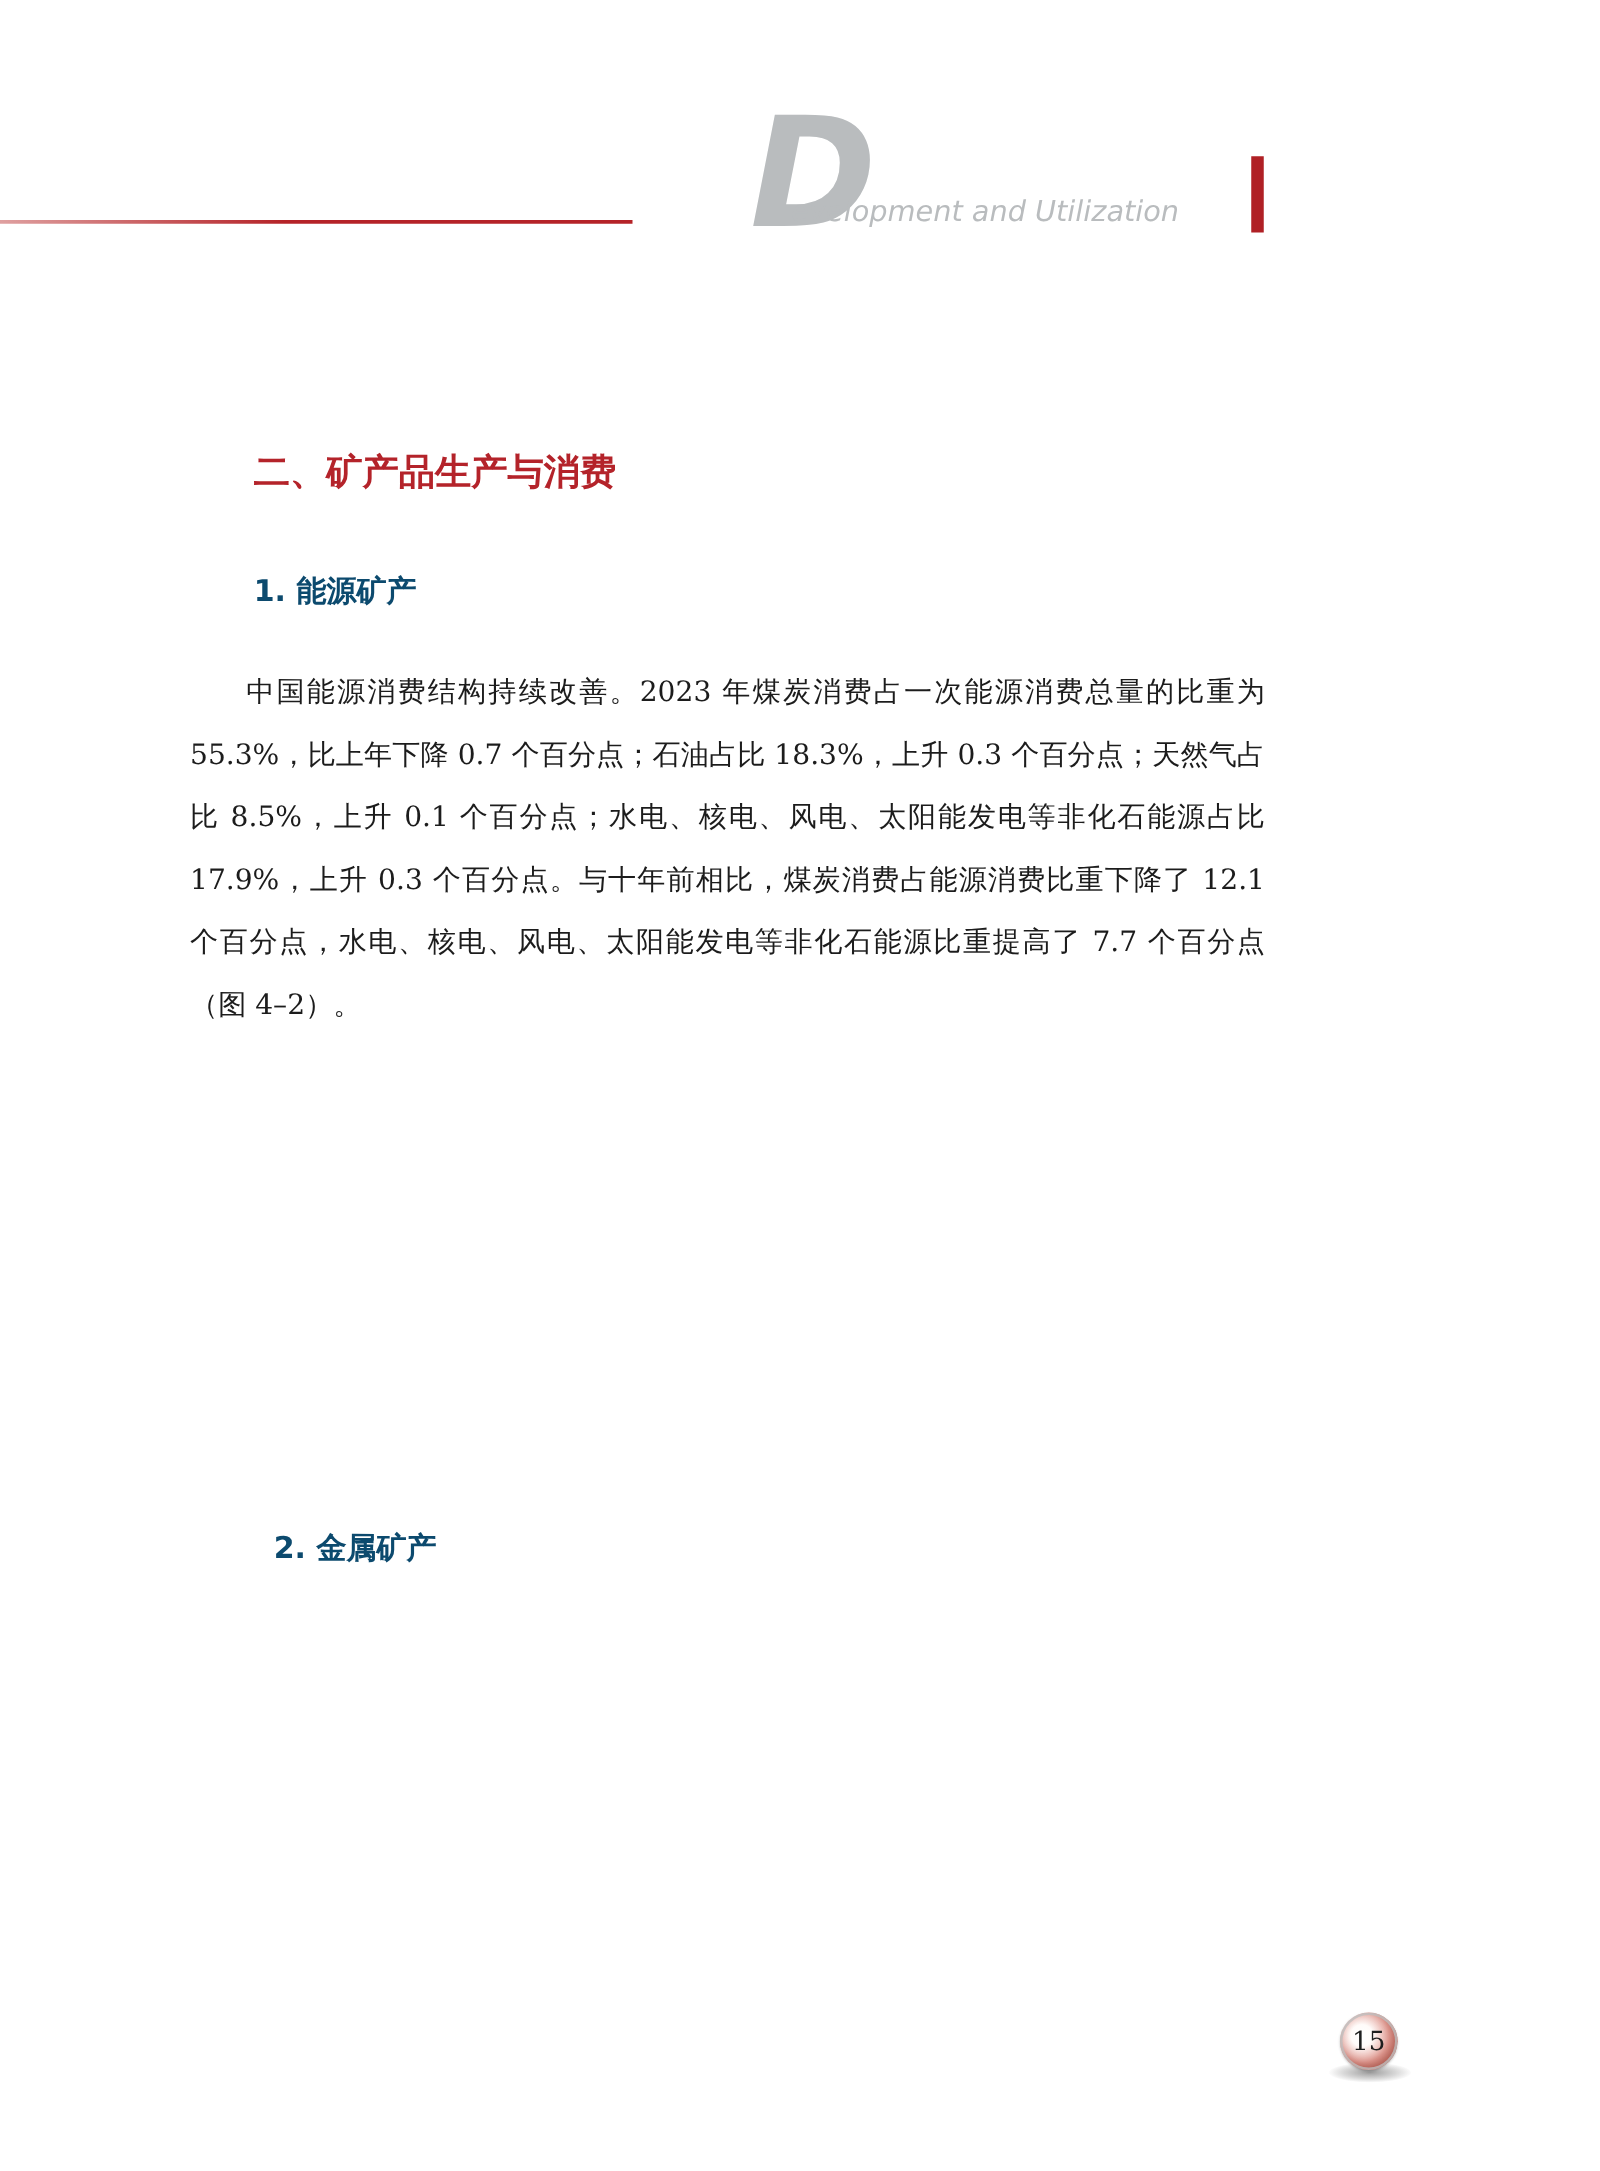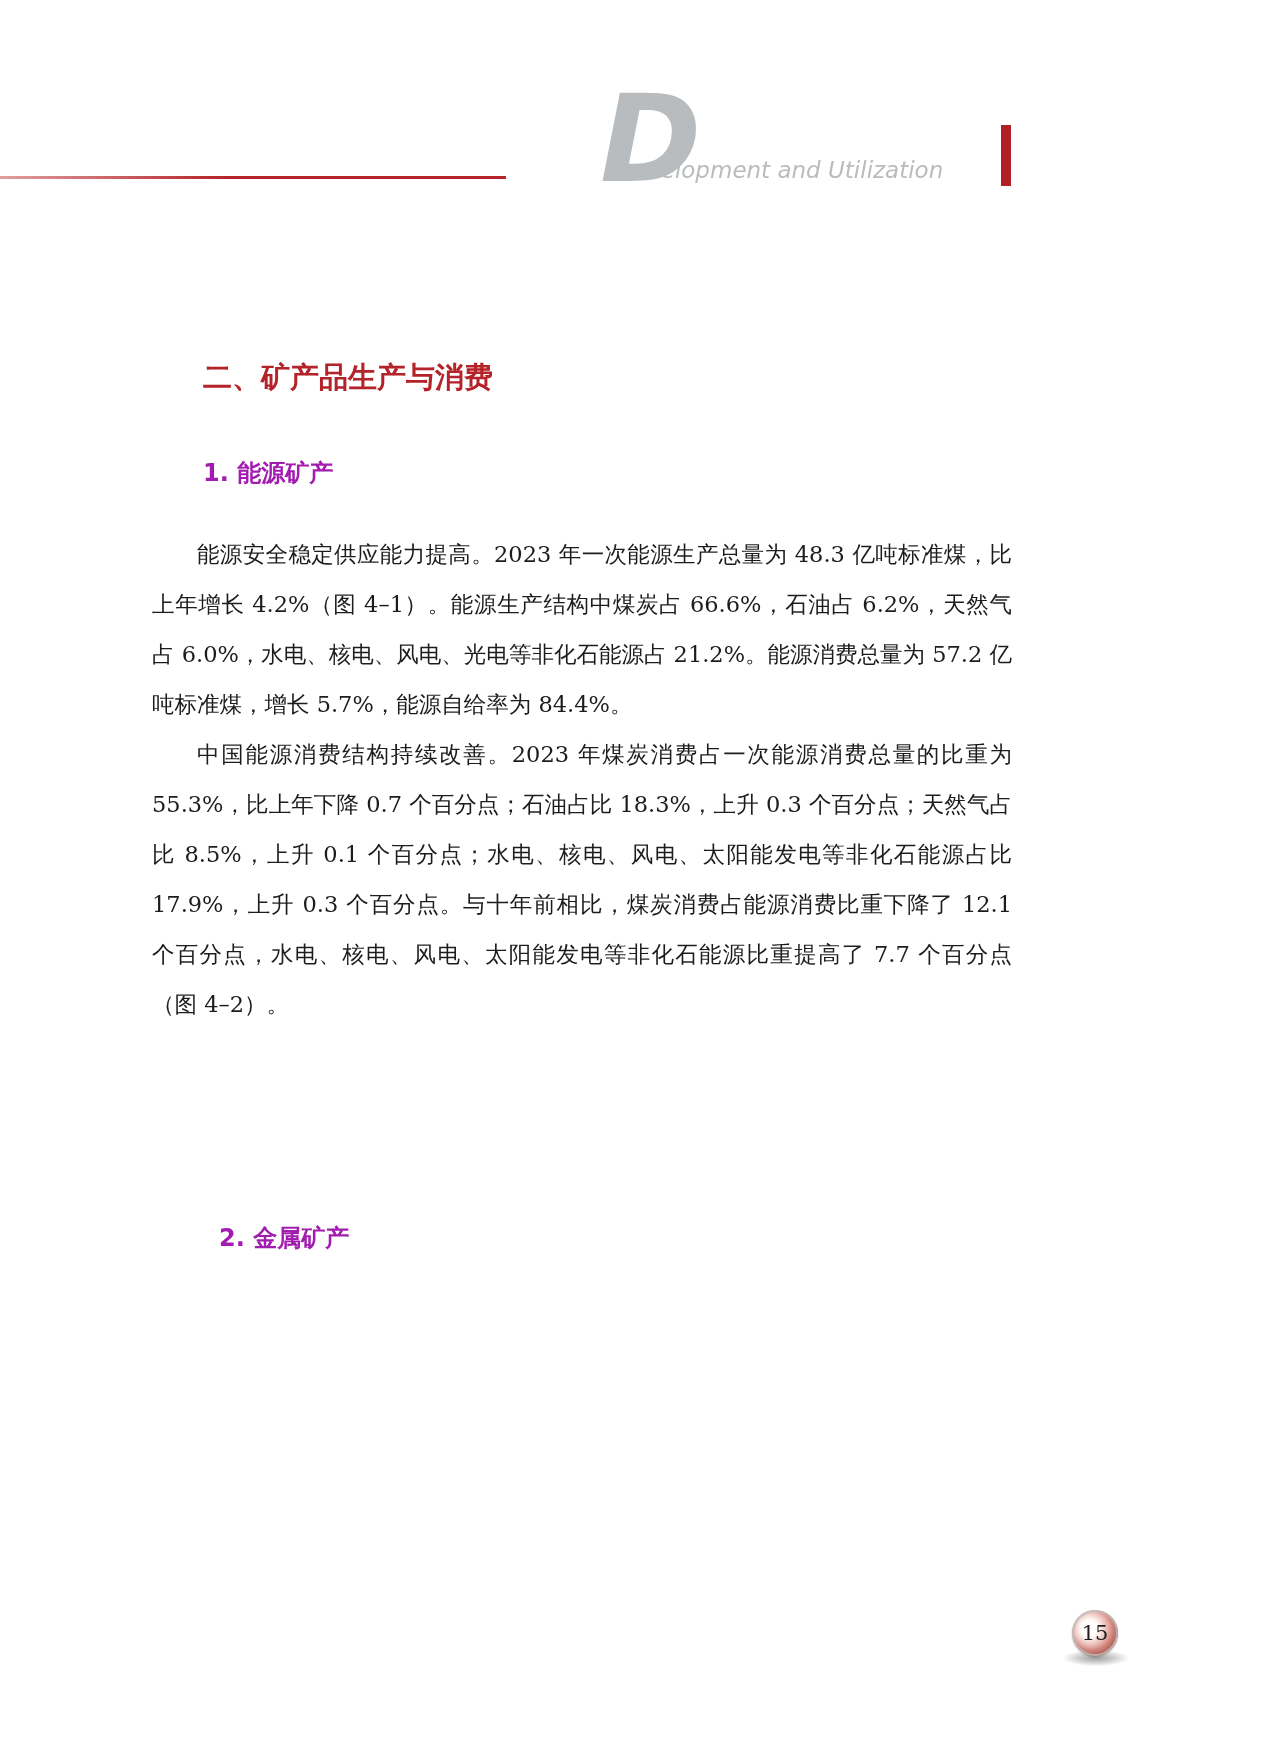--- a/index.html
+++ b/index.html
@@ -52,21 +52,21 @@
     position:absolute; left:203px; top:358px;
     font-family:"DejaVu Sans","Liberation Sans",sans-serif;
     font-weight:bold; font-size:29px; line-height:38px;
     color:#b4232a;
     white-space:nowrap;
   }
   .sub-heading {
     position:absolute; left:203px;
     font-family:"DejaVu Sans","Liberation Sans",sans-serif;
     font-weight:bold; font-size:24px; line-height:28px;
-    color:#a21caf;
+    color:#0c4a6e;
     white-space:nowrap;
   }
   #sub1-heading { top:459px; }
   #sub2-heading { top:1208px; }
 
   .flow {
     position:absolute; left:152px; width:860px;
     font-size:22.5px; line-height:50px;
     text-align:justify;
   }
@@ -106,21 +106,20 @@
   <div class="header-rule"></div>
   <div class="drop-cap">D</div>
   <div class="chapter-subtitle">evelopment and Utilization</div>
   <div class="header-bar"></div>
 
   <h2 class="section-title" style="margin:0;">二、矿产品生产与消费</h2>
 
   <h3 id="sub1-heading" class="sub-heading" style="margin:0;">1. 能源矿产</h3>
 
   <div id="flow-energy" class="flow">
-    <p>能源安全稳定供应能力提高。2023 年一次能源生产总量为 48.3 亿吨标准煤，比上年增长 4.2%（图 4–1）。能源生产结构中煤炭占 66.6%，石油占 6.2%，天然气占 6.0%，水电、核电、风电、光电等非化石能源占 21.2%。能源消费总量为 57.2 亿吨标准煤，增长 5.7%，能源自给率为 84.4%。</p>
     <p>中国能源消费结构持续改善。2023 年煤炭消费占一次能源消费总量的比重为 55.3%，比上年下降 0.7 个百分点；石油占比 18.3%，上升 0.3 个百分点；天然气占比 8.5%，上升 0.1 个百分点；水电、核电、风电、太阳能发电等非化石能源占比 17.9%，上升 0.3 个百分点。与十年前相比，煤炭消费占能源消费比重下降了 12.1 个百分点，水电、核电、风电、太阳能发电等非化石能源比重提高了 7.7 个百分点（图 4–2）。</p>
   </div>
 
   <h3 id="sub2-heading" class="sub-heading" style="margin:16px;">2. 金属矿产</h3>
 
 
   <div class="page-badge-shadow"></div>
   <div class="page-badge">
     <span>15</span>
   </div>

